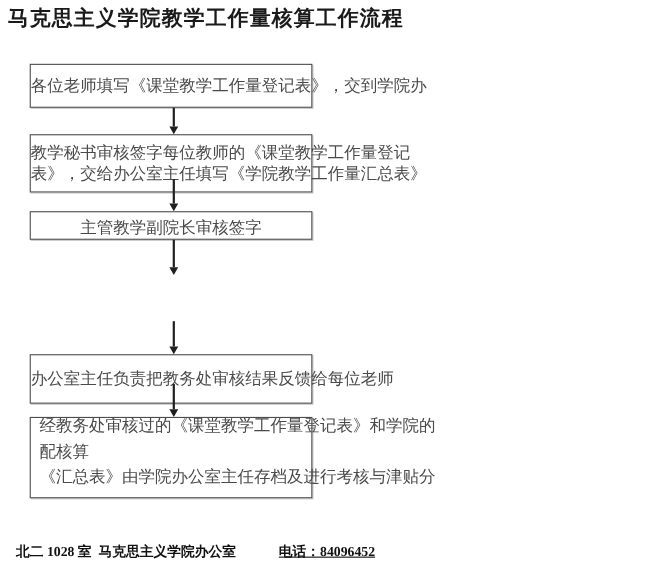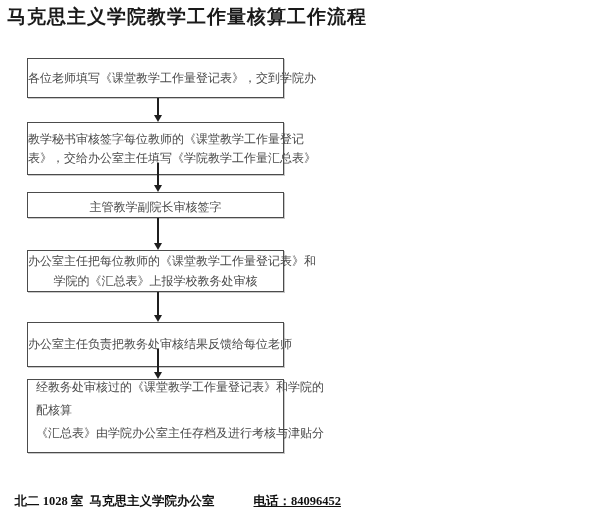--- a/index.html
+++ b/index.html
@@ -11,21 +11,21 @@
   .title {
     position:absolute; left:7px; top:4px;
     font-size:19px; font-weight:bold; color:#1a1a1a;
     letter-spacing:1px; white-space:nowrap;
   }
   .box {
     position:absolute; left:27px; width:257px; box-sizing:border-box;
     background:#ffffff; border:1px solid #4c4c4c;
     box-shadow:1px 1px 0 #c8c8c8;
     display:flex; flex-direction:column; justify-content:center;
-    text-align:center; color:#4a4a4a; font-size:12px;
+    text-align:center; color:#4a4a4a; font-size:15px;
   }
   .box .bline { line-height:19px; white-space:nowrap; }
   .box1 { top:58px;  height:40px; }
   .box2 { top:122px; height:53px; }
   .box3 { top:192px; height:26px;justify-content:flex-end; }
   .box4 { top:250px; height:42px; }
   .box4 .bline { line-height:20px; }
   .box5 { top:322px; height:45px; }
   .box6 { top:379px; height:74px; text-align:left; padding:0 6px 12px 8px; }
   .box6 .bline { line-height:23px; }
@@ -81,24 +81,20 @@
 
   <div class="box box3">
     <div class="bline">主管教学副院长审核签字</div>
   </div>
 
   <div class="arrow a3">
     <div class="shaft"></div>
     <div class="head"></div>
   </div>
 
-  <div class="box box4">
-    <div class="bline">办公室主任把每位教师的《课堂教学工作量登记表》和</div>
-    <div class="bline">学院的《汇总表》上报学校教务处审核</div>
-  </div>
 
   <div class="arrow a4">
     <div class="shaft"></div>
     <div class="head"></div>
   </div>
 
   <div class="box box5">
     <div class="bline">办公室主任负责把教务处审核结果反馈给每位老师</div>
   </div>
 

